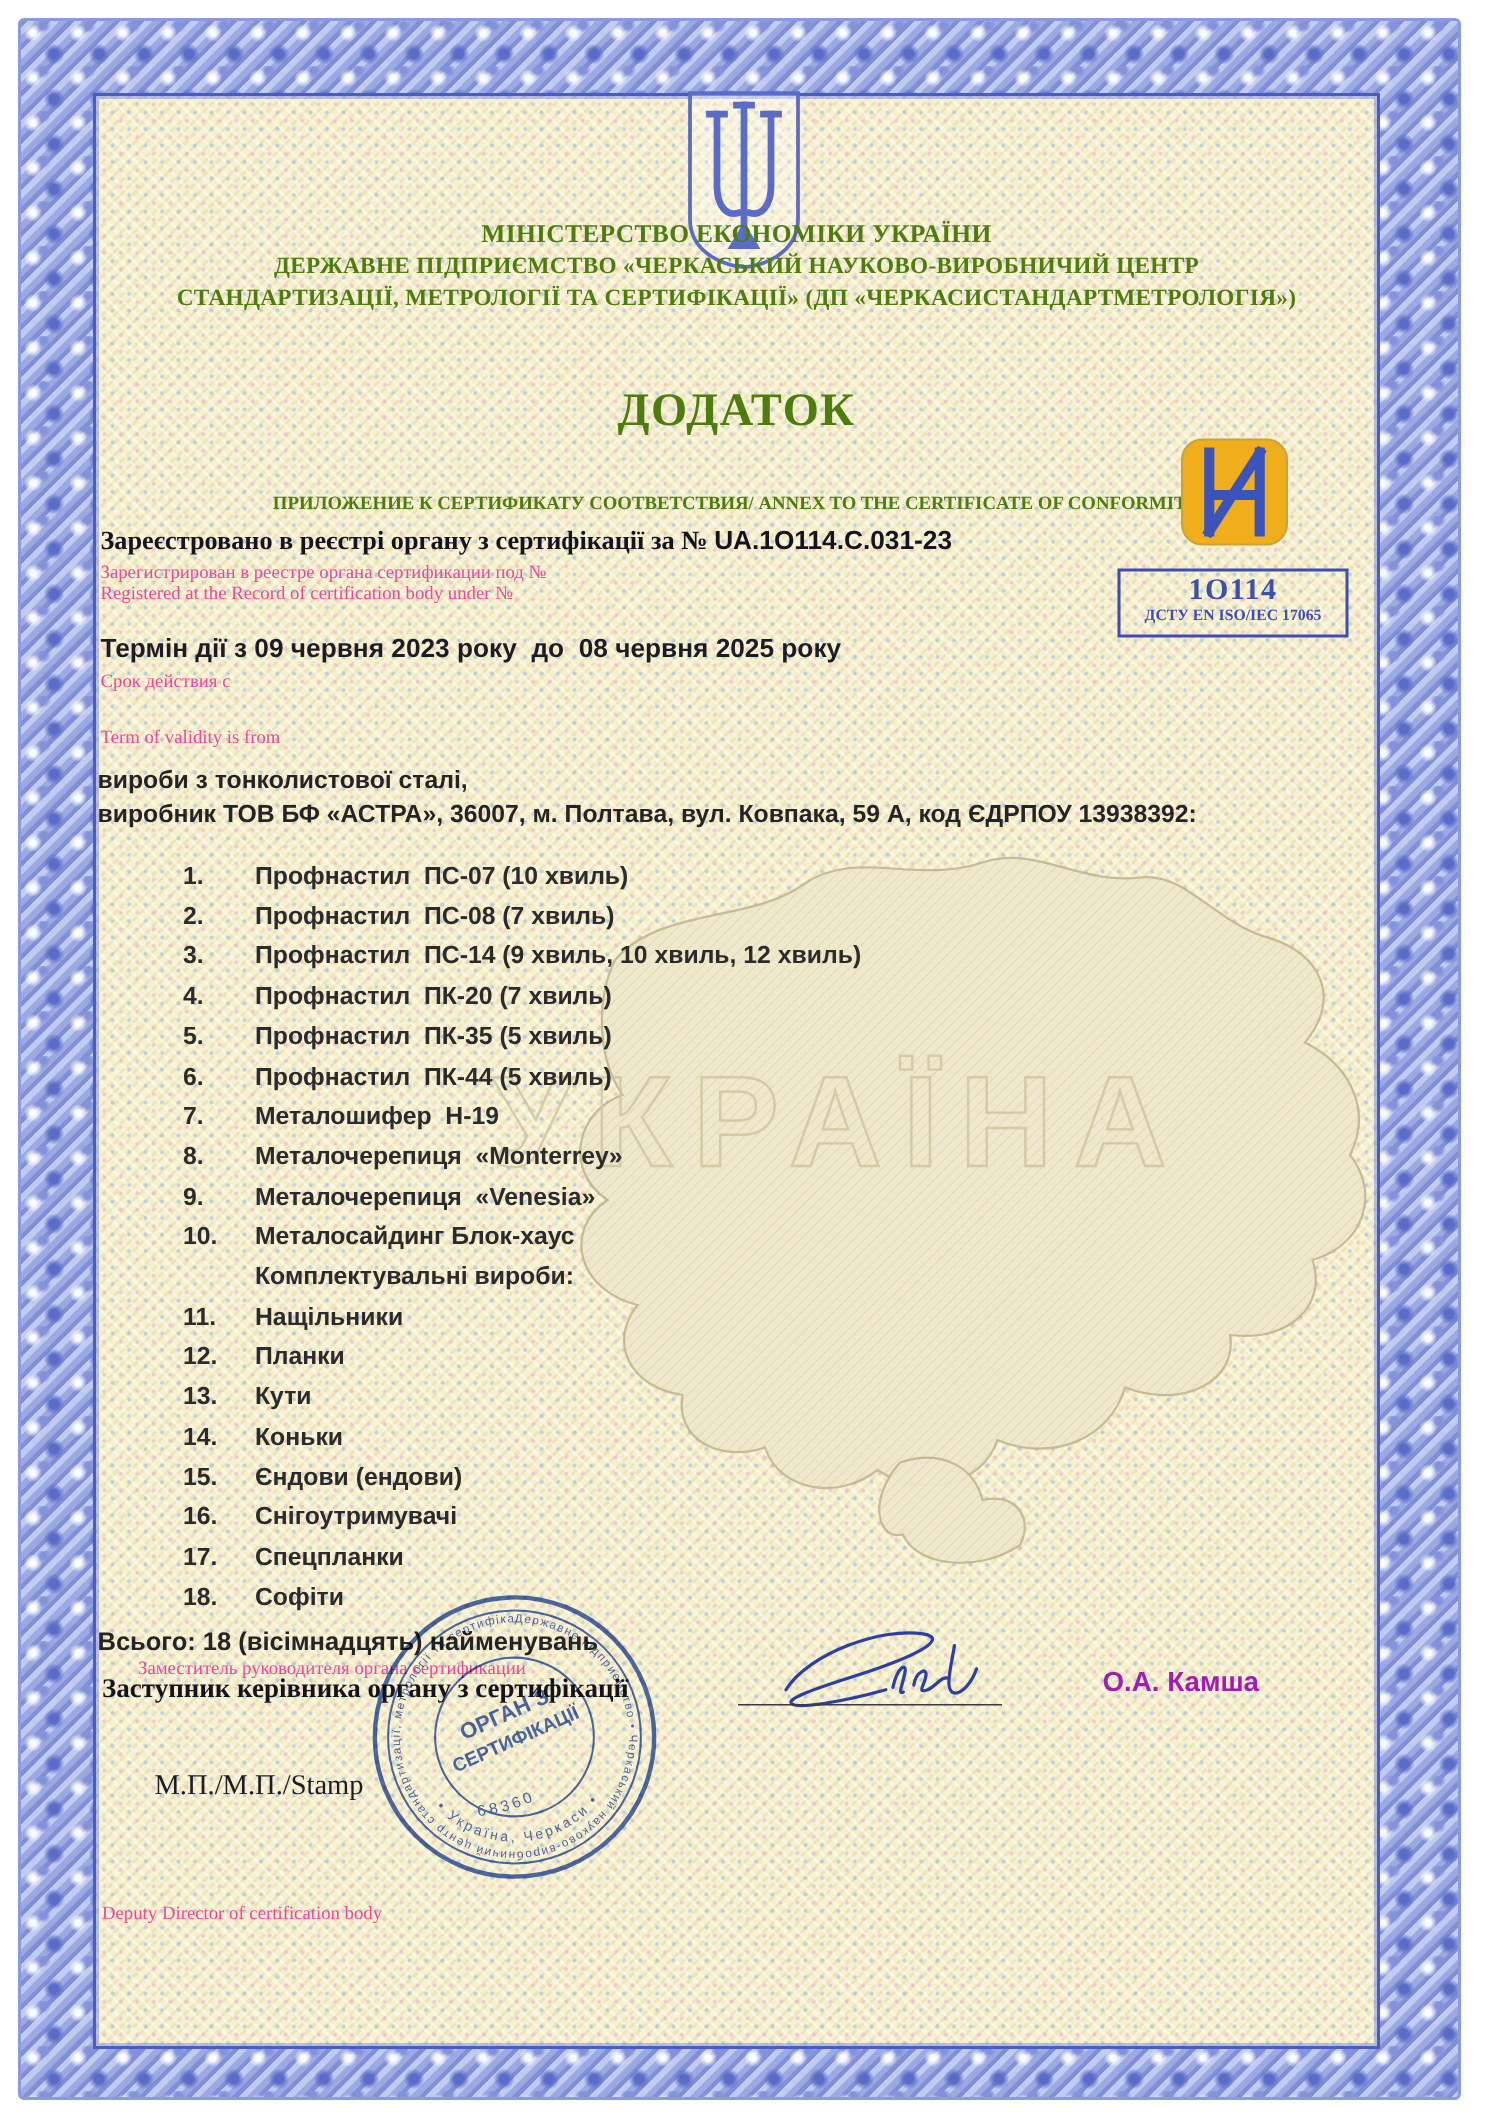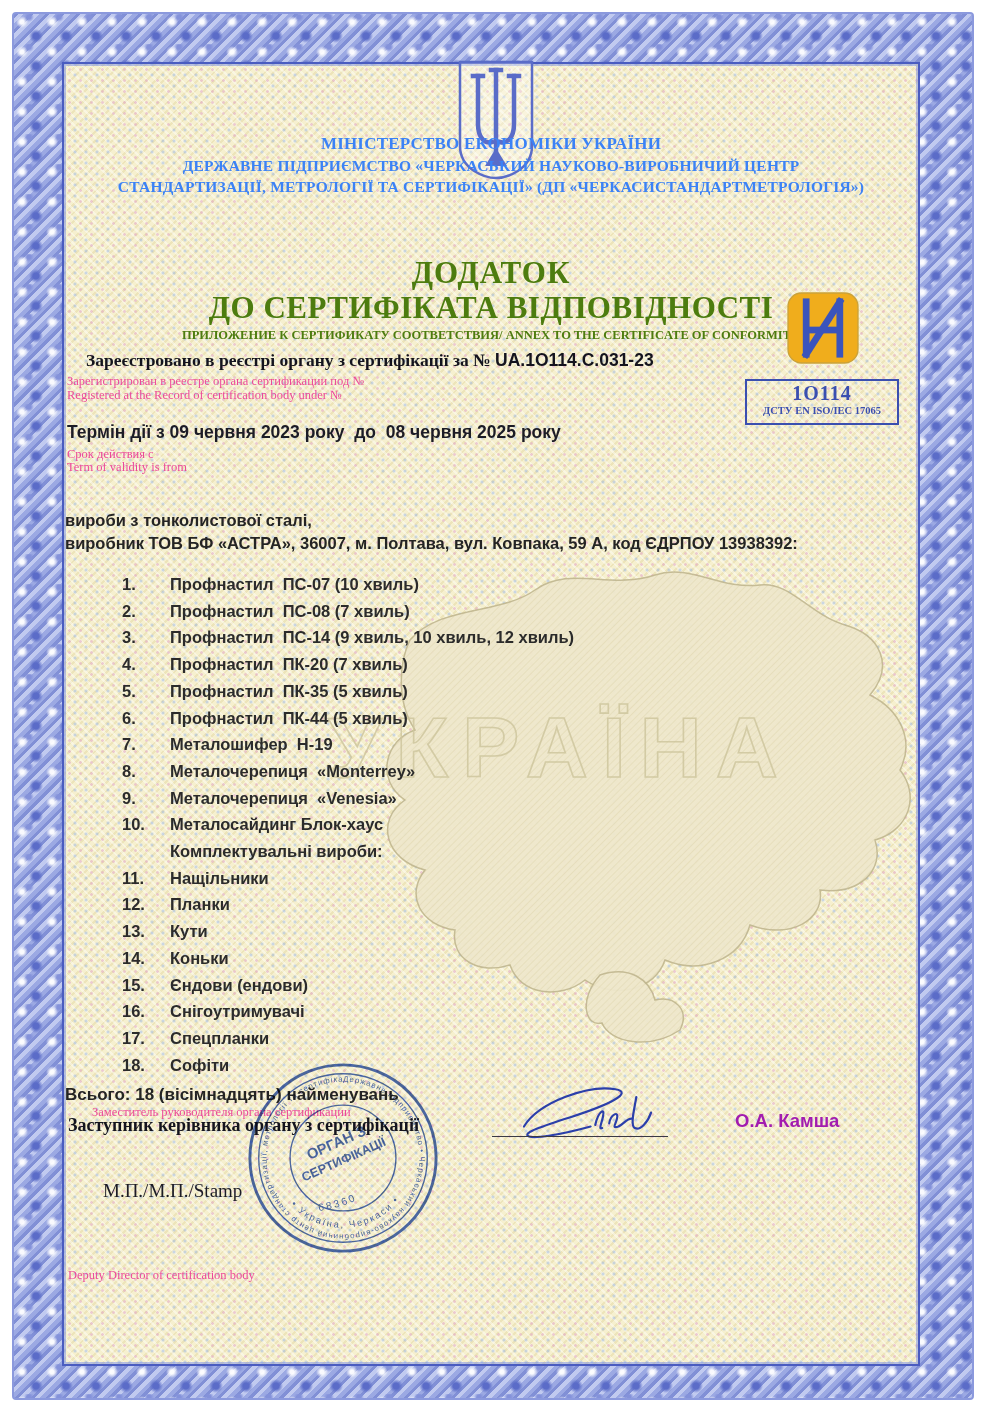--- a/index.html
+++ b/index.html
@@ -20,21 +20,21 @@
     background-image:
       radial-gradient(circle, rgba(226,168,198,.55) 1px, rgba(226,168,198,0) 1.7px),
       radial-gradient(circle, rgba(148,178,228,.55) 1px, rgba(148,178,228,0) 1.7px),
       repeating-linear-gradient(45deg, rgba(255,255,255,.4) 0 2px, rgba(255,255,255,0) 2px 6px),
       repeating-linear-gradient(-45deg, rgba(226,214,160,.45) 0 2px, rgba(226,214,160,0) 2px 6px);
     background-size:11px 11px,11px 11px,auto,auto;
     background-position:0 0,5.5px 5.5px,0 0,0 0;
     border:2px solid #4a5cc0; box-shadow:inset 0 0 0 2px rgba(130,148,224,.55);}
   .abs{position:absolute;}
   .center{left:62px;right:80px;text-align:center;}
-  .hdr{font-weight:bold;color:#3b82f6;letter-spacing:.2px;}
+  .hdr{font-weight:bold;color:#4d7c0f;letter-spacing:.2px;margin-top:12px;}
   .title{font-weight:bold;color:#4d7c0f;}
   .serif-sm{font-size:12.5px;color:#ec4899;}
   .sans{font-family:"Liberation Sans", sans-serif;}
   .b{font-weight:bold;}
   .pre{white-space:pre;}
   .item-row{position:absolute;left:0;width:100%;height:22px;}
   .item-num{position:absolute;left:122px;width:42px;font-family:"Liberation Sans",sans-serif;
             font-weight:bold;font-size:16.5px;color:#2b2b2b;}
   .item-label{position:absolute;left:170px;font-family:"Liberation Sans",sans-serif;
             font-weight:bold;font-size:16.5px;color:#2b2b2b;white-space:pre;}
@@ -82,24 +82,23 @@
       <path d="M25,20 h10 M61,20 h10 M43,14 h10"></path>
     </g>
     <path d="M48,92 L37,110 H59 Z" fill="#5a6cc8"></path>
   </svg>
 
   <div class="abs center hdr" style="top:134px;font-size:17px;">МІНІСТЕРСТВО ЕКОНОМІКИ УКРАЇНИ</div>
   <div class="abs center hdr" style="top:157px;font-size:15.5px;">ДЕРЖАВНЕ ПІДПРИЄМСТВО «ЧЕРКАСЬКИЙ НАУКОВО-ВИРОБНИЧИЙ ЦЕНТР</div>
   <div class="abs center hdr" style="top:178px;font-size:15.5px;">СТАНДАРТИЗАЦІЇ, МЕТРОЛОГІЇ ТА СЕРТИФІКАЦІЇ» (ДП «ЧЕРКАСИСТАНДАРТМЕТРОЛОГІЯ»)</div>
 
   <div class="abs center title" style="top:255px;font-size:31px;letter-spacing:1px;">ДОДАТОК</div>
-  <div class="abs center title" style="top:290px;font-size:31px;letter-spacing:.5px;">ДО СЕРТИФІКАТА ВІДПОВІДНОСТІ</div>
   <div class="abs center title" style="top:328px;font-size:12.5px;">ПРИЛОЖЕНИЕ К СЕРТИФИКАТУ СООТВЕТСТВИЯ/ ANNEX TO THE CERTIFICATE OF CONFORMITY</div>
 
-  <div class="abs" style="left:67px;top:350px;font-size:17.5px;font-weight:bold;color:#14141e;padding-left:19px;">
+  <div class="abs" style="left:67px;top:350px;font-size:17.5px;font-weight:bold;color:#14141e;">
     <span>Зареєстровано в реєстрі органу з сертифікації за № </span><span class="regnum">UA.1О114.С.031-23</span>
   </div>
   <div class="abs serif-sm" style="left:67px;top:374px;">Зарегистрирован в реестре органа сертификации под №</div>
   <div class="abs serif-sm" style="left:67px;top:388px;">Registered at the Record of certification body under №</div>
 
   <svg class="abs" style="left:786px;top:291px;" width="74" height="74" viewBox="0 0 110 110">
     <rect x="3" y="3" width="104" height="104" rx="20" fill="#f0ad1c" stroke="#caa23a" stroke-width="2"></rect>
     <g stroke="#3a54bc" stroke-width="10" fill="none" stroke-linecap="square">
       <path d="M30,16 V94"></path>
       <path d="M80,16 V94"></path>
@@ -107,21 +106,21 @@
       <path d="M38,58 H72"></path>
     </g>
   </svg>
   <div class="iso-box">
     <div class="code">1О114</div>
     <div class="std">ДСТУ EN ISO/IEC 17065</div>
   </div>
 
   <div class="abs sans b pre" style="left:67px;top:422px;font-size:17.5px;color:#1c1c26;">Термін дії з 09 червня 2023 року  до  08 червня 2025 року</div>
   <div class="abs serif-sm" style="left:67px;top:447px;text-align:right;">Срок действия с</div>
-  <div class="abs serif-sm" style="left:67px;top:460px;">Term of validity is from</div>
+  <div class="abs serif-sm" style="left:67px;top:484px;">Term of validity is from</div>
 
   <div class="abs sans b" style="left:65px;top:511px;font-size:16.5px;color:#242424;">вироби з тонколистової сталі,</div>
   <div class="abs sans b" style="left:65px;top:534px;font-size:16.5px;color:#242424;">виробник ТОВ БФ «АСТРА», 36007, м. Полтава, вул. Ковпака, 59 А, код ЄДРПОУ 13938392:</div>
 
   <div>
       <div class="item-row" style="top: 575px;">
         <span class="item-num">1.</span>
         <span class="item-label">Профнастил  ПС-07 (10 хвиль)</span>
       </div>
       <div class="item-row" style="top: 601.7px;">

